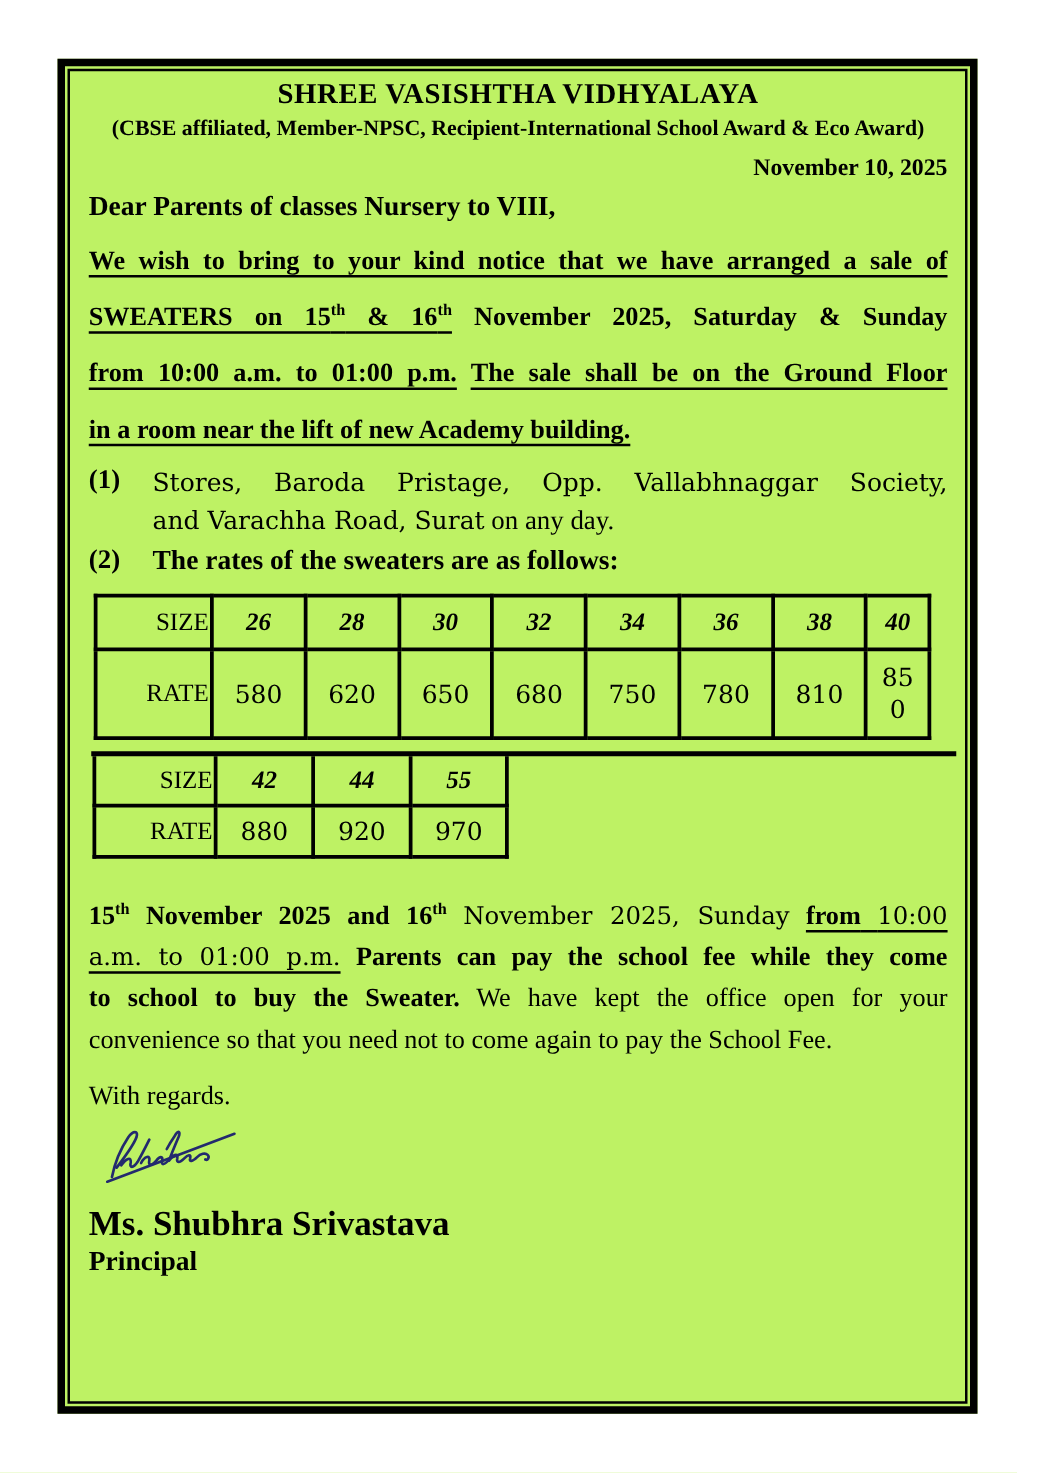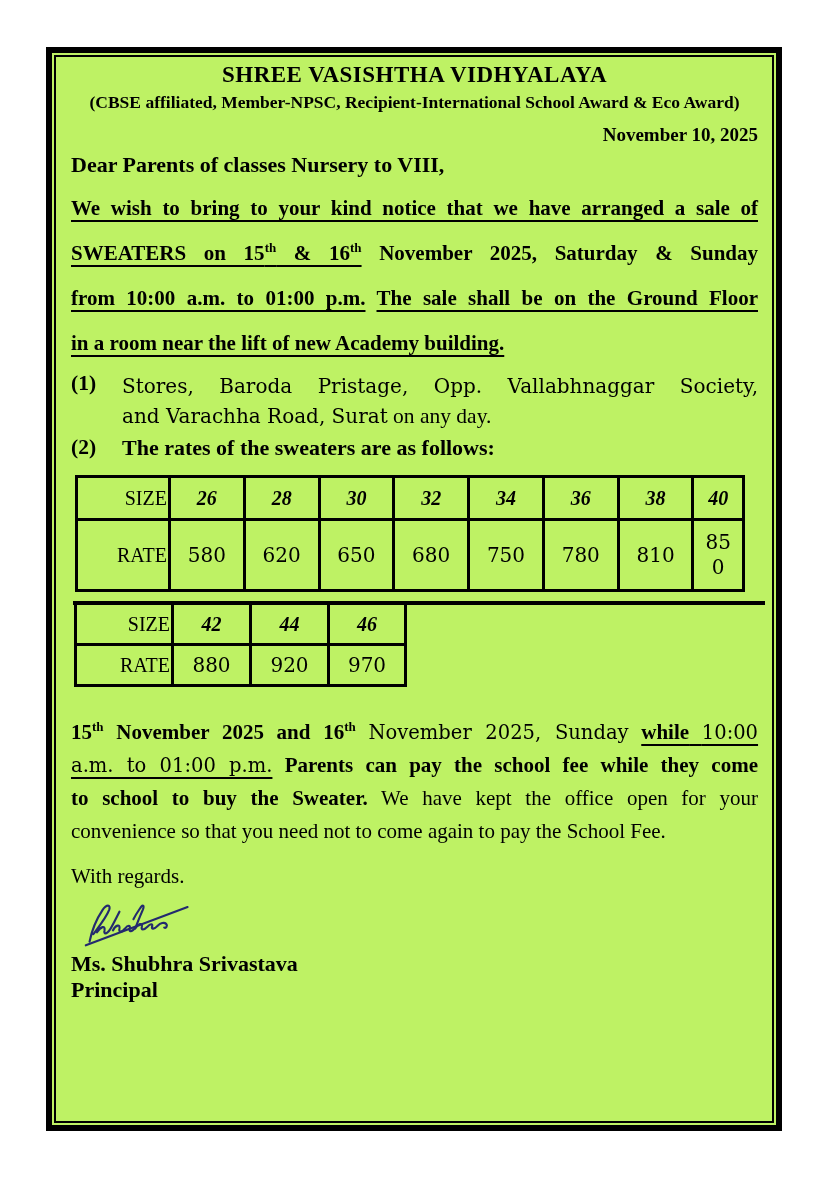--- a/index.html
+++ b/index.html
@@ -54,21 +54,21 @@
   .rate-table-2 .r1 td { height:36px; }
   .rate-table-2 .r2 td { height:36px; }
 
   .para3 { margin-top:29px; font-size:21px; }
   .para3 .jline { line-height:33px; }
   .b { font-weight:bold; }
   .tab3 { display:inline-block; width:26px; }
 
   .regards { font-size:21px; margin-top:16px; }
   .sig-block { margin:5px 0 0 8px; height:56px; }
-  .name { font-weight:bold; font-size:22px; margin-top:1px; }
+  .name { font-weight:bold; font-size:28px; margin-top:14px; }
   .role { font-weight:bold; font-size:22px; }
 </style>
 </head>
 <body>
 
 <div class="frame-outer">
   <div class="frame-inner">
 
     <div class="title">SHREE VASISHTHA VIDHYALAYA</div>
     <div class="subtitle">(CBSE affiliated, Member-NPSC, Recipient-International School Award &amp; Eco Award)</div>
@@ -139,34 +139,34 @@
           <col style="width:97px">
             <col style="width:78px">
             <col style="width:78px">
             <col style="width:77px">
         </colgroup>
         <tbody>
             <tr class="r1">
           <td class="lbl-cell">SIZE</td>
           <td class="num-cell">42</td>
           <td class="num-cell">44</td>
-          <td class="num-cell">46</td>
+          <td class="num-cell">55</td>
         </tr>
         <tr class="r2">
           <td class="lbl-cell">RATE</td>
           <td class="val-cell">880</td>
           <td class="val-cell">920</td>
           <td class="val-cell">970</td>
         </tr>
       </tbody>
         </table>
     </div>
 
     <div class="para3">
-      <div class="jline"><span class="b"><span>15</span><sup>th</sup> <span>November 2025 and 16</span><sup>th</sup></span> <span class="w">November 2025, Sunday</span> <span class="u"><span class="b">while</span> <span class="w">10:00</span></span></div>
+      <div class="jline"><span class="b"><span>15</span><sup>th</sup> <span>November 2025 and 16</span><sup>th</sup></span> <span class="w">November 2025, Sunday</span> <span class="u"><span class="b">from</span> <span class="w">10:00</span></span></div>
       <div class="jline"><span class="u w">a.m. to 01:00 p.m.</span> <span class="b">Parents can pay the school fee while they come</span></div>
       <div class="jline"><span class="b">to school to buy the Sweater.</span> <span>We have kept the office open for your</span></div>
       <div class="jline lastline"><span>convenience so that you need not to come again to pay the School Fee.</span></div>
     </div>
 
     <div class="regards">With regards.</div>
 
     <div class="sig-block">
       <svg width="135" height="56" viewBox="0 0 140 60" xmlns="http://www.w3.org/2000/svg">
         <g fill="none" stroke="#232a6e" stroke-width="2.3" stroke-linecap="round" stroke-linejoin="round">

